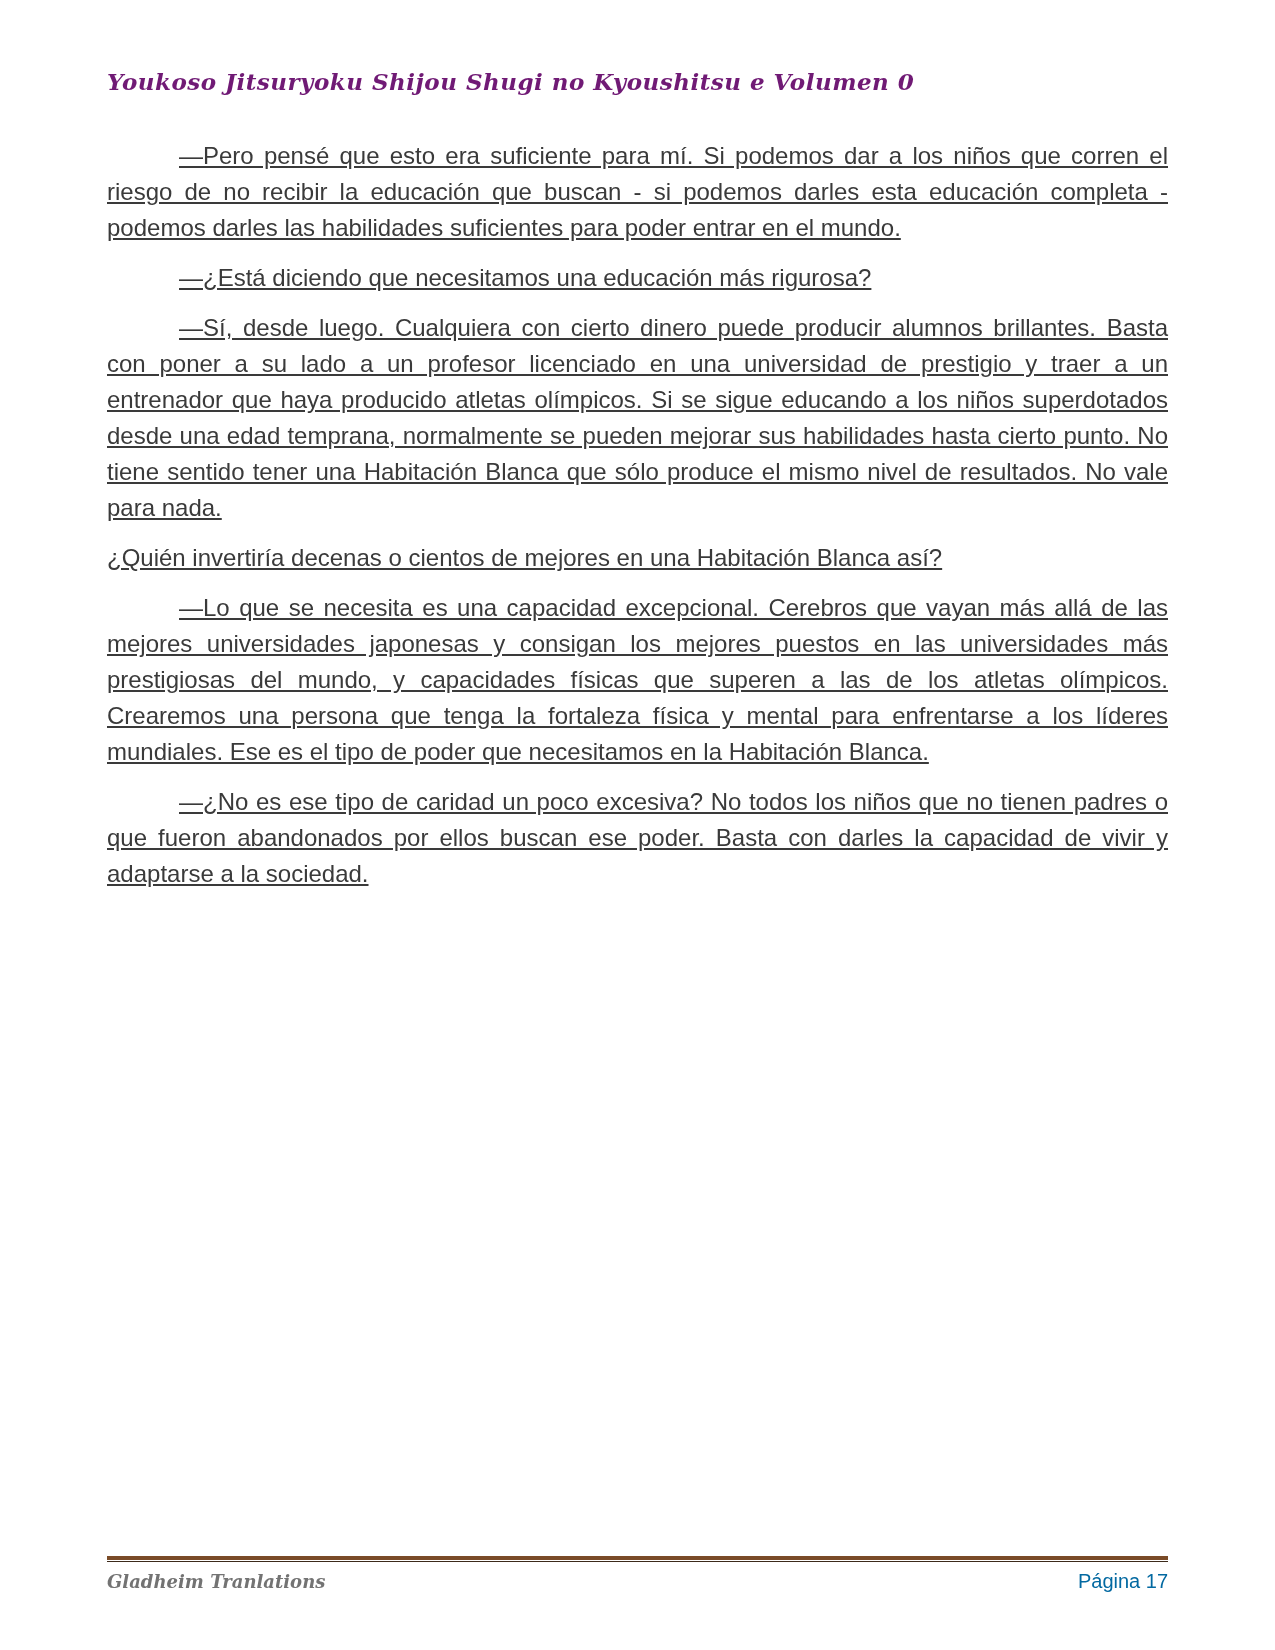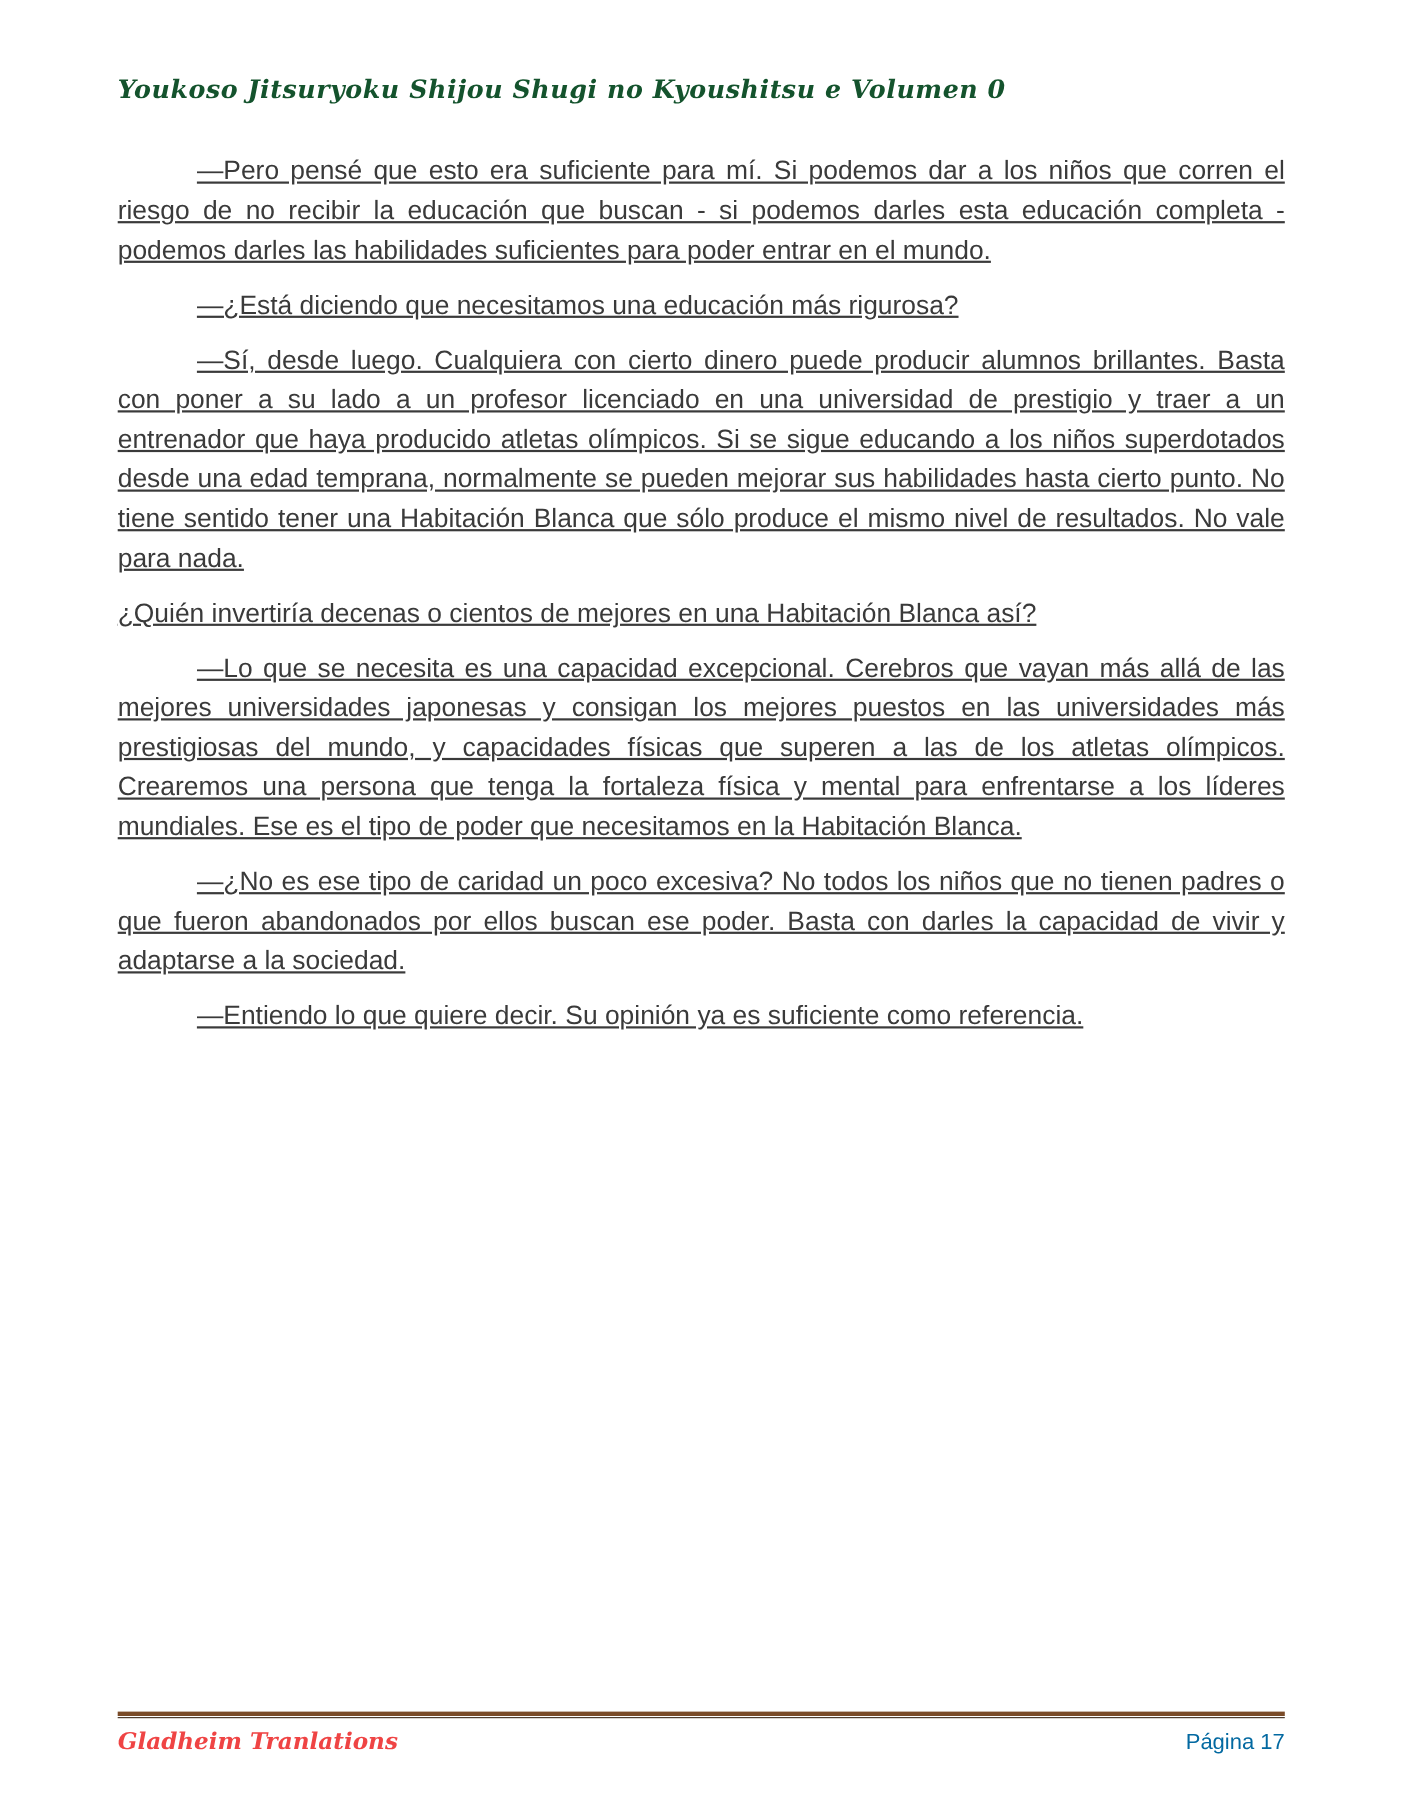--- a/index.html
+++ b/index.html
@@ -25,21 +25,21 @@
     left: 107px;
     right: 107px;
   }
 
   .header-title {
     font-family: "DejaVu Serif", serif;
     font-style: italic;
     font-weight: bold;
     font-size: 23px;
     letter-spacing: 0.5px;
-    color: #14532d;
+    color: #701a75;
   }
 
   .doc-body {
     position: absolute;
     top: 138px;
     left: 107px;
     width: 1061px;
     text-decoration: underline;
   }
 
@@ -77,22 +77,22 @@
     display: flex;
     justify-content: space-between;
     align-items: baseline;
     margin-top: 8px;
   }
 
   .footer-left {
     font-family: "DejaVu Serif", serif;
     font-style: italic;
     font-weight: bold;
-    font-size: 21px;
-    color: #ef4444;
+    font-size: 18px;
+    color: #737373;
   }
 
   .footer-right {
     font-size: 20px;
     color: #0369a1;
   }
 </style>
 </head>
 <body>
 
@@ -103,21 +103,20 @@
   </div>
 
   <div class="doc-body">
 
   <p class="para indent">—Pero pensé que esto era suficiente para mí. Si podemos dar a los niños que corren el riesgo de no recibir la educación que buscan - si podemos darles esta educación completa - podemos darles las habilidades suficientes para poder entrar en el mundo.</p>
       <p class="para indent">—¿Está diciendo que necesitamos una educación más rigurosa?</p>
       <p class="para indent">—Sí, desde luego. Cualquiera con cierto dinero puede producir alumnos brillantes. Basta con poner a su lado a un profesor licenciado en una universidad de prestigio y traer a un entrenador que haya producido atletas olímpicos. Si se sigue educando a los niños superdotados desde una edad temprana, normalmente se pueden mejorar sus habilidades hasta cierto punto. No tiene sentido tener una Habitación Blanca que sólo produce el mismo nivel de resultados. No vale para nada.</p>
       <p class="para">¿Quién invertiría decenas o cientos de mejores en una Habitación Blanca así?</p>
       <p class="para indent">—Lo que se necesita es una capacidad excepcional. Cerebros que vayan más allá de las mejores universidades japonesas y consigan los mejores puestos en las universidades más prestigiosas del mundo, y capacidades físicas que superen a las de los atletas olímpicos. Crearemos una persona que tenga la fortaleza física y mental para enfrentarse a los líderes mundiales. Ese es el tipo de poder que necesitamos en la Habitación Blanca.</p>
       <p class="para indent">—¿No es ese tipo de caridad un poco excesiva? No todos los niños que no tienen padres o que fueron abandonados por ellos buscan ese poder. Basta con darles la capacidad de vivir y adaptarse a la sociedad.</p>
-      <p class="para indent">—Entiendo lo que quiere decir. Su opinión ya es suficiente como referencia.</p>
     </div>
 
   <div class="footer">
     <div class="footer-rule-thick"></div>
     <div class="footer-rule-thin"></div>
     <div class="footer-row">
       <div class="footer-left">Gladheim Tranlations</div>
       <div class="footer-right">Página 17</div>
     </div>
   </div>

